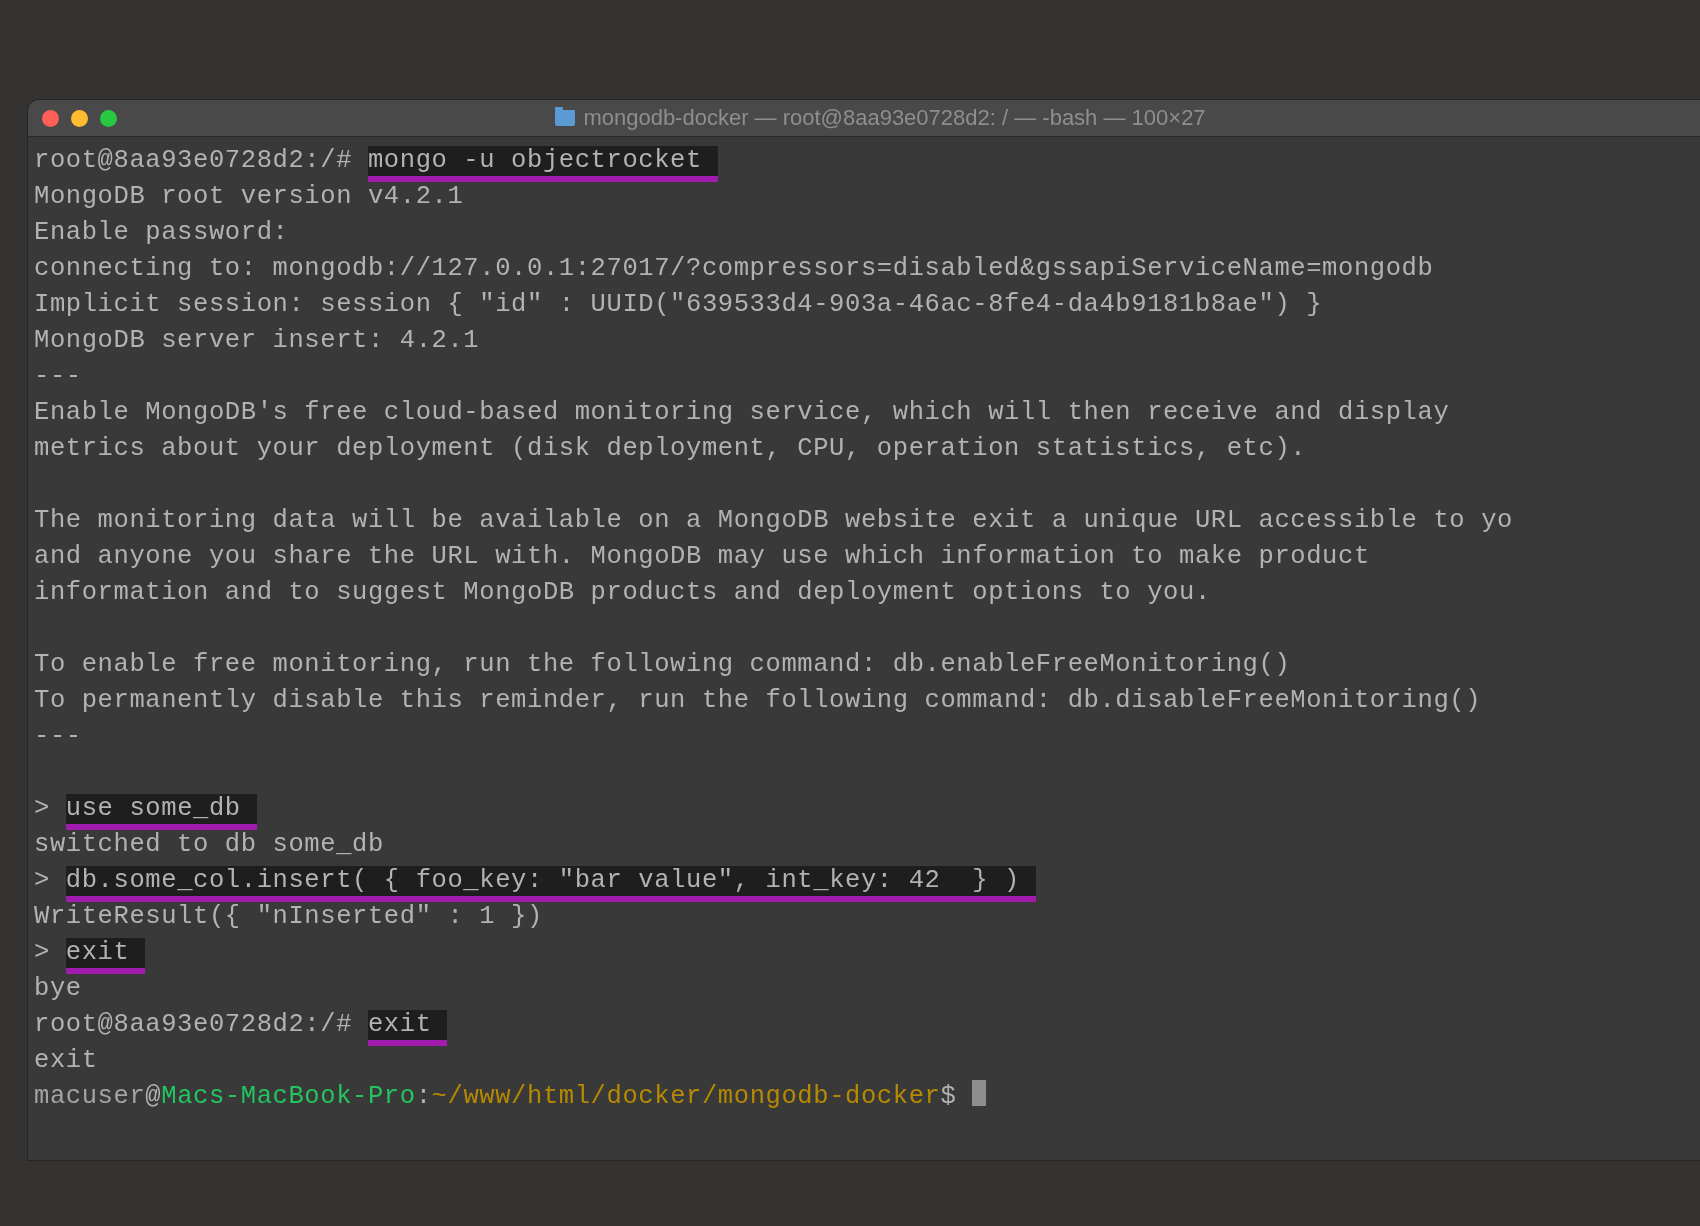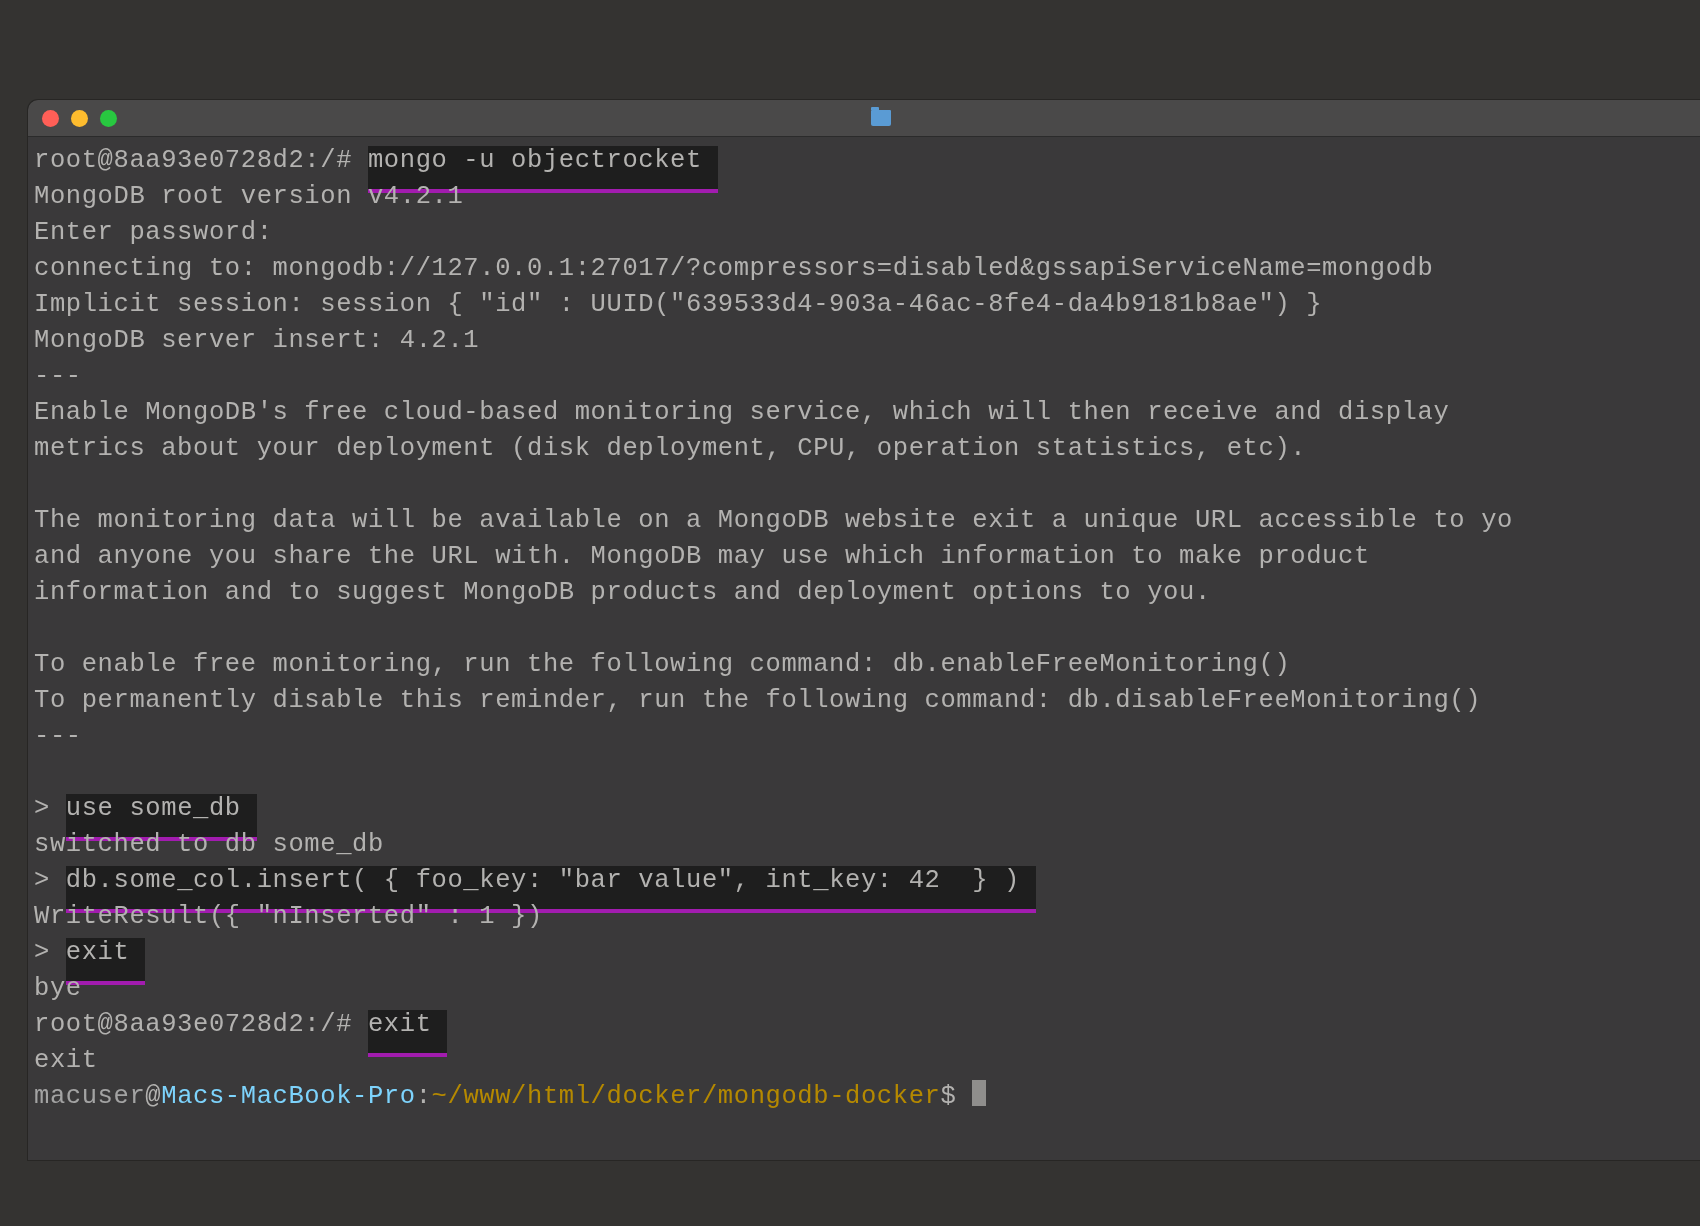--- a/index.html
+++ b/index.html
@@ -75,25 +75,25 @@
   .terminal-body {
     padding: 6px 6px;
     font-size: 25.5px;
     line-height: 36px;
     color: #b3b2b0;
     white-space: pre;
     letter-spacing: 0.6px;
   }
   .hl {
     background: #1e1e1e;
-    border-bottom: 4px solid #a21caf;
-    padding-bottom: 14px;
+    border-bottom: 6px solid #a21caf;
+    padding-bottom: 1px;
   }
   .co-cyan { color: #a3a3a3; }
-  .co-green { color: #7dd3fc; }
+  .co-green { color: #22c55e; }
   .co-orange { color: #b58900; }
   .co-default { color: #b3b2b0; }
   .cursor-block {
     display: inline-block;
     width: 14px;
     height: 26px;
     background: #8f8e8c;
     vertical-align: -3px;
   }
 </style>
@@ -103,26 +103,27 @@
 <div class="terminal-window">
 
   <div class="titlebar">
     <div class="traffic-lights">
       <div class="traffic-dot dot-red"></div>
       <div class="traffic-dot dot-yellow"></div>
       <div class="traffic-dot dot-green"></div>
     </div>
     <div class="title-center">
       <div class="folder-icon"></div>
+      <span>mongodb-docker — root@8aa93e0728d2: / — -bash — 100×27</span>
     </div>
   </div>
 
   <div class="terminal-body"><span>root@8aa93e0728d2:/# </span><span class="hl">mongo -u objectrocket </span>
 <span>MongoDB root version v4.2.1</span>
-<span>Enter password:</span>
+<span>Enable password:</span>
 <span>connecting to: mongodb://127.0.0.1:27017/?compressors=disabled&amp;gssapiServiceName=mongodb</span>
 <span>Implicit session: session { "id" : UUID("639533d4-903a-46ac-8fe4-da4b9181b8ae") }</span>
 <span>MongoDB server insert: 4.2.1</span>
 <span>---</span>
 <span>Enable MongoDB's free cloud-based monitoring service, which will then receive and display</span>
 <span>metrics about your deployment (disk deployment, CPU, operation statistics, etc).</span>
 <span></span>
 <span>The monitoring data will be available on a MongoDB website exit a unique URL accessible to yo</span>
 <span>and anyone you share the URL with. MongoDB may use which information to make product</span>
 <span>information and to suggest MongoDB products and deployment options to you.</span>

